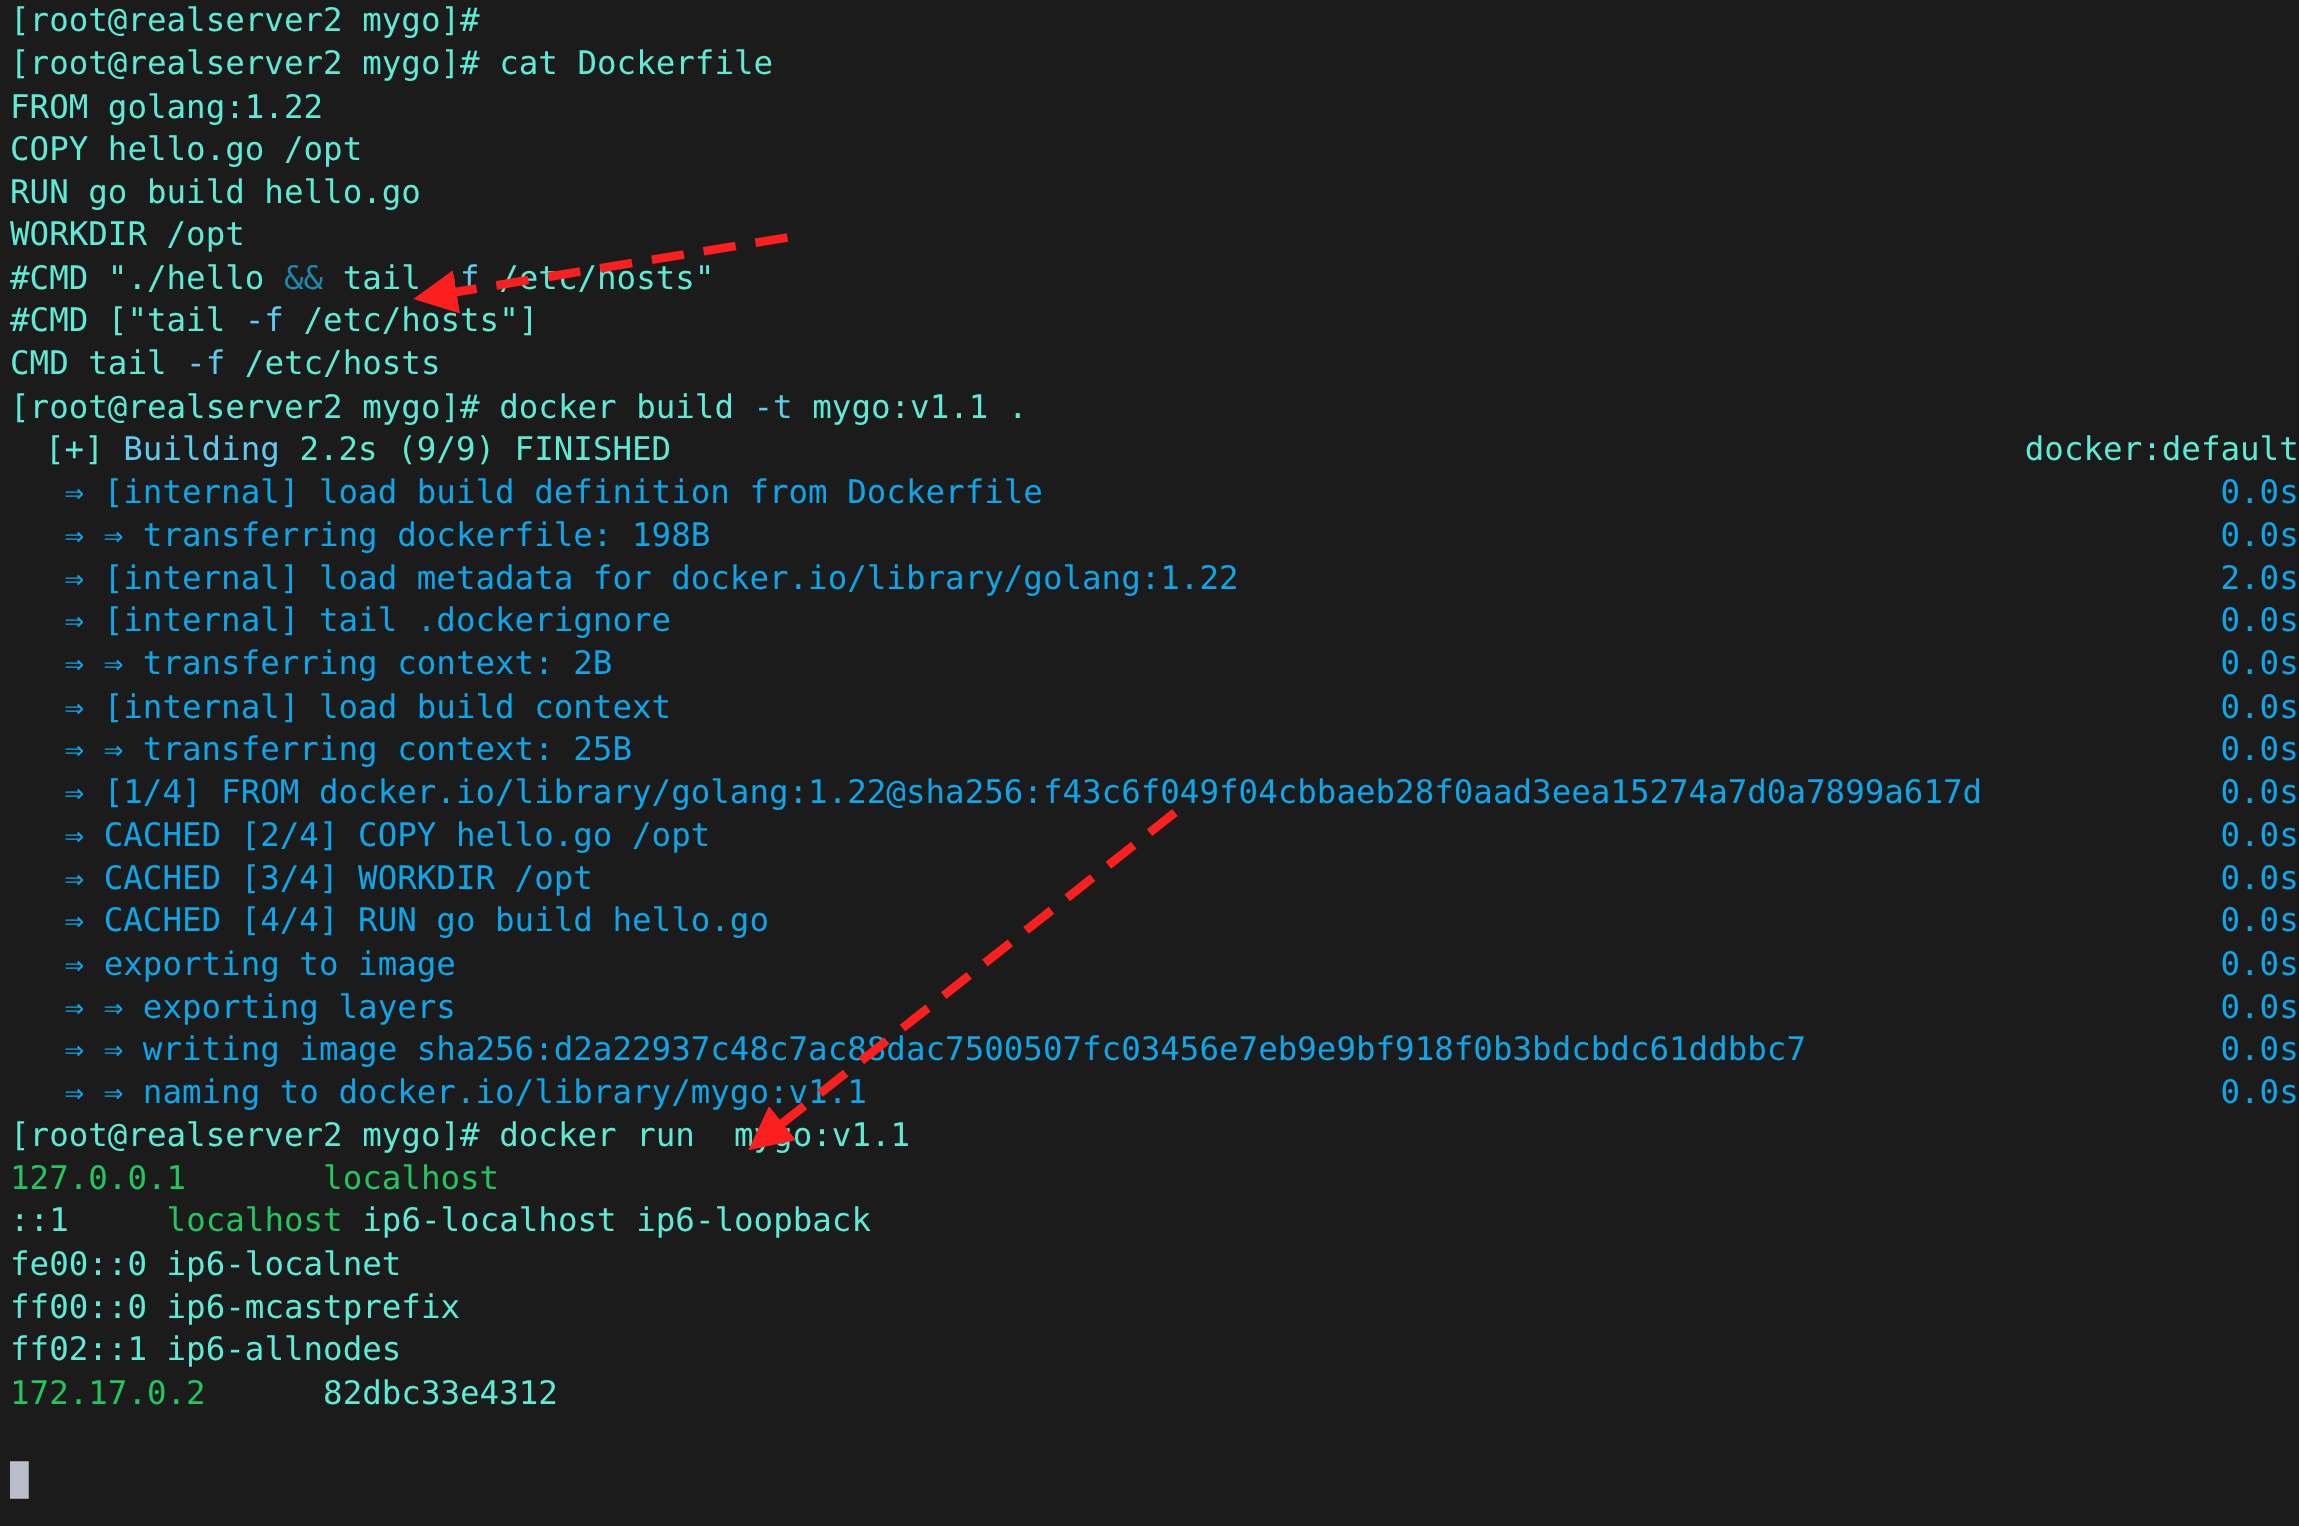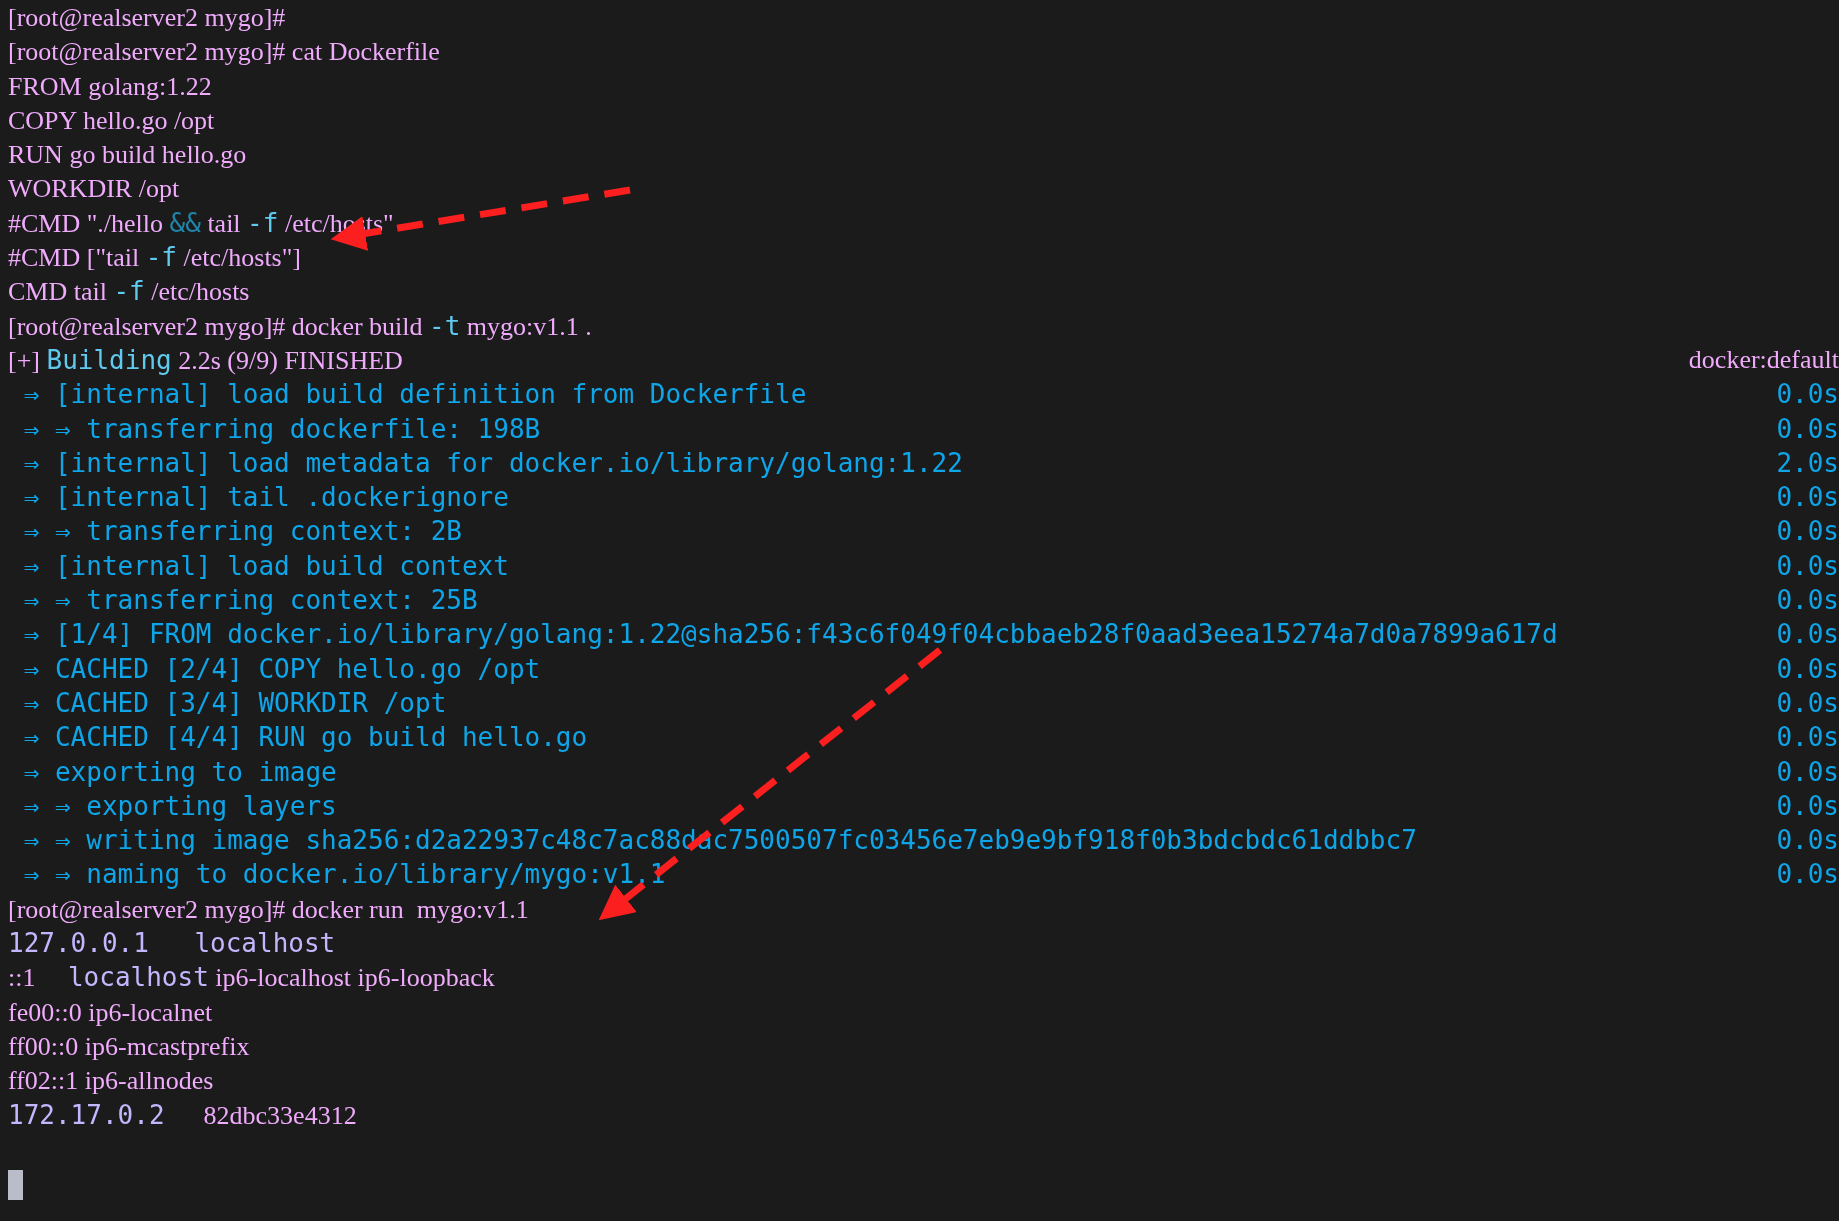--- a/index.html
+++ b/index.html
@@ -25,29 +25,30 @@
     white-space: pre;
     height: 34.3px;
     position: relative;
     letter-spacing: 0px;
   }
   .row {
     display: flex;
     align-items: flex-start;
     height: 34.3px;
     white-space: pre;
+    margin-left: 28px;
   }
   .row .body { flex: 0 0 auto; white-space: pre; }
   .row .spacer { flex: 1 1 auto; }
   .row .dur { flex: 0 0 auto; padding-right: 0; white-space: pre; }
 
-  .fg-default { color: #f0abfc; font-family: Liberation Serif, serif; }
+  .fg-default { color: #5eead4; }
   .fg-cyan    { color: #0ea5e9; }
   .fg-brcyan  { color: #5fc9ee; }
-  .fg-magenta { color: #c4b5fd; }
+  .fg-magenta { color: #22c55e; }
   .fg-dim-cyan{ color: #1f87ad; }
 
   .cursor {
     display: inline-block;
     width: 15px;
     height: 30px;
     background: #b9bdc9;
     vertical-align: middle;
   }
 

